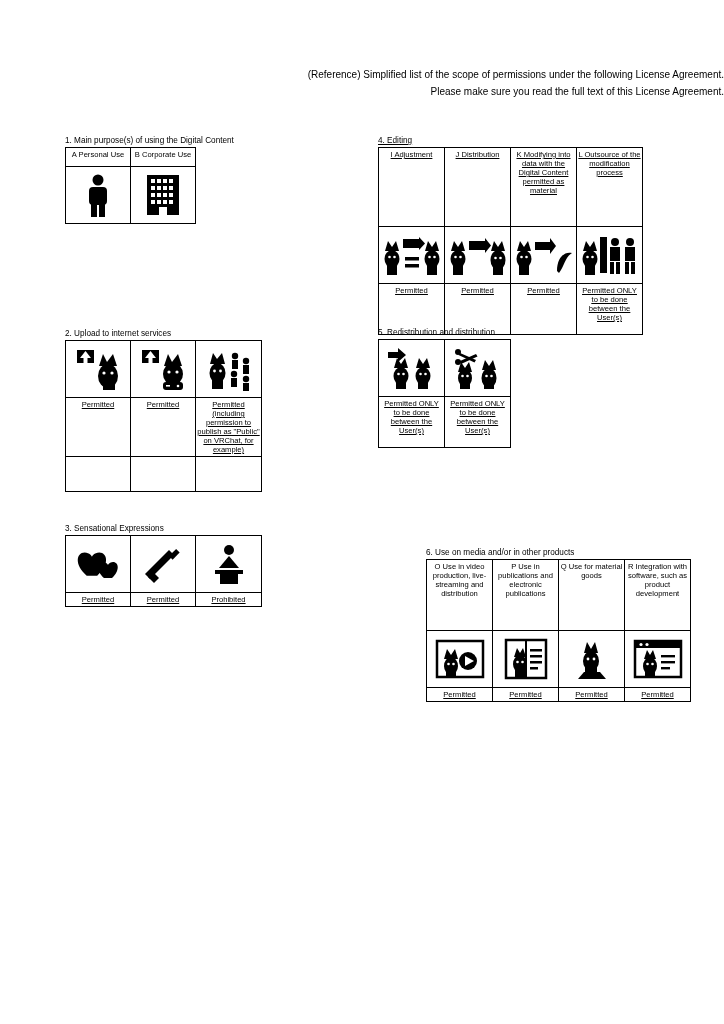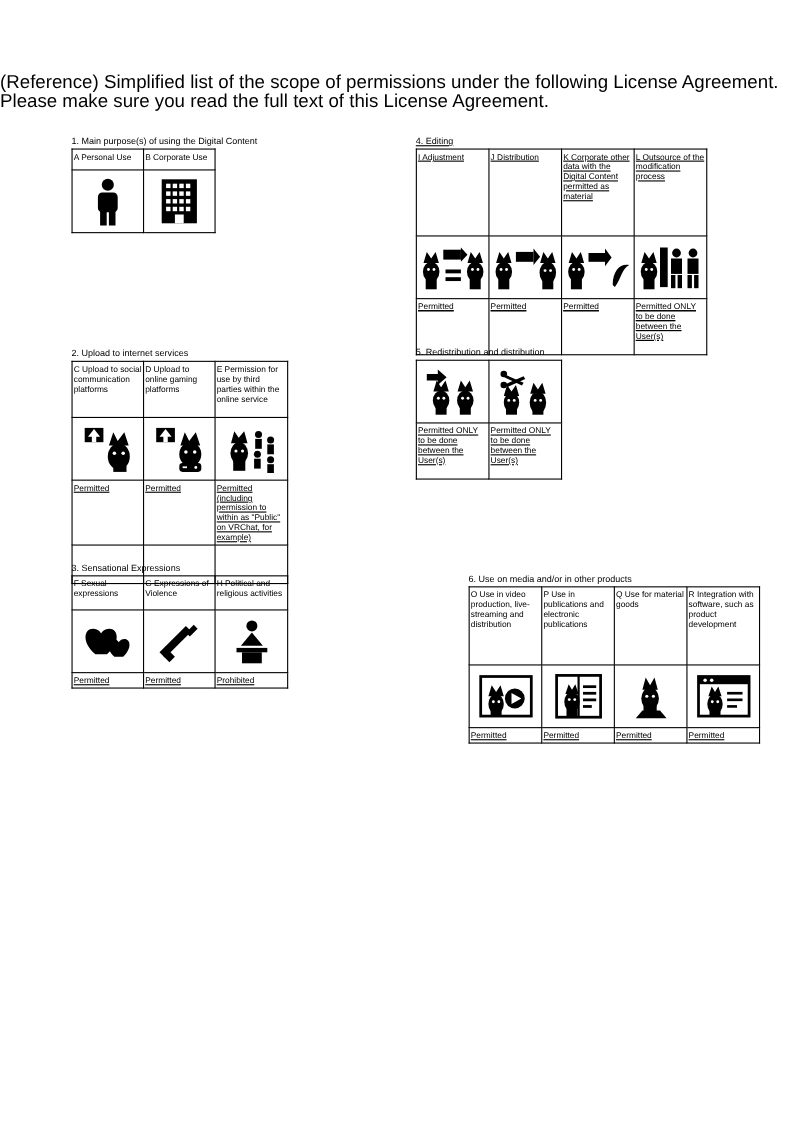--- a/index.html
+++ b/index.html
@@ -18,47 +18,48 @@
   .page {
     position: relative;
     width: 724px;
     height: 1024px;
   }
   .header {
     position: absolute;
     top: 66px;
     left: 0;
     width: 724px;
-    text-align: left;
-    font-size: 17px;
+    text-align: right;
+    font-size: 10px;
     line-height: 17px;
     color: #000;
   }
   .header div { white-space: nowrap; }
 
   .section {
     position: absolute;
   }
   .section-title {
     font-size: 8.2px;
     margin-bottom: 2px;
     color: #000;
     white-space: nowrap;
+    margin-top: 12px;
   }
   table.grid {
     border-collapse: collapse;
     table-layout: fixed;
   }
   table.grid td {
     border: 1px solid #000;
     vertical-align: top;
     padding: 2px 1px;
     font-size: 7.6px;
     line-height: 9px;
-    text-align: left;
+    text-align: center;
     color: #000;
     word-wrap: break-word;
     overflow-wrap: break-word;
   }
   td.label-cell {
     vertical-align: top;
     height: 14px;
   }
   td.icon-cell {
     height: 52px;
@@ -158,25 +159,20 @@
 
   <div class="section" style="left:65px; top:317px;">
     <div class="section-title">2. Upload to internet services</div>
     <table class="grid t2">
       <colgroup>
           <col style="width:65px">
           <col style="width:65px">
           <col style="width:66px">
         </colgroup>
       <tbody>
-          <tr>
-        <td class="label-cell" style="height:46px">C Upload to social communication platforms</td>
-        <td class="label-cell">D Upload to online gaming platforms</td>
-        <td class="label-cell">E Permission for use by third parties within the online service</td>
-      </tr>
       <tr>
         <td class="icon-cell">
           <div class="icon-box">
             <svg width="50" height="46" viewBox="0 0 50 46">
               <rect x="4" y="4" width="17" height="13" fill="#000"></rect>
               <polygon points="12.5,5 7,12 18,12" fill="#fff"></polygon>
               <rect x="10.5" y="11" width="4" height="6" fill="#fff"></rect>
               <g fill="#000">
                 <polygon points="26,20 30,8 34,16 40,8 44,20"></polygon>
                 <ellipse cx="35" cy="30" rx="10" ry="12"></ellipse>
@@ -225,45 +221,40 @@
                 <circle cx="42" cy="33" r="3.2"></circle>
                     <rect x="39" y="37" width="6" height="8"></rect>
               </g>
             </svg>
           </div>
         </td>
       </tr>
       <tr>
         <td class="status-cell">Permitted</td>
         <td class="status-cell">Permitted</td>
-        <td class="status-cell">Permitted (including permission to within as "Public" on VRChat, for example)</td>
+        <td class="status-cell">Permitted (including permission to publish as "Public" on VRChat, for example)</td>
       </tr>
       <tr>
         <td class="empty-cell" style="border-top:none"></td>
         <td class="empty-cell" style="border-top:none"></td>
         <td class="empty-cell" style="border-top:none"></td>
       </tr>
     </tbody>
       </table>
   </div>
 
   <div class="section" style="left:65px; top:512px;">
     <div class="section-title">3. Sensational Expressions</div>
     <table class="grid t3">
       <colgroup>
           <col style="width:65px">
           <col style="width:65px">
           <col style="width:66px">
         </colgroup>
       <tbody>
-          <tr>
-        <td class="label-cell" style="height:26px">F Sexual expressions</td>
-        <td class="label-cell">G Expressions of Violence</td>
-        <td class="label-cell">H Political and religious activities</td>
-      </tr>
       <tr>
         <td class="icon-cell">
           <div class="icon-box">
             <svg width="48" height="40" viewBox="0 0 48 40">
               <path d="M14 34 C2 24 4 12 12 12 C17 12 19 16 19 16 C19 16 21 12 26 12 C34 12 36 24 24 34 Z" fill="#000" transform="translate(-2,-4) scale(1.05)"></path>
               <path d="M30 34 C22 27 23 18 29 18 C32.5 18 34 21 34 21 C34 21 35.5 18 39 18 C45 18 46 27 38 34 Z" fill="#000"></path>
             </svg>
           </div>
         </td>
         <td class="icon-cell">
@@ -301,21 +292,21 @@
       <colgroup>
           <col style="width:66px">
           <col style="width:66px">
           <col style="width:66px">
           <col style="width:66px">
         </colgroup>
       <tbody>
           <tr>
         <td class="label-cell" style="height:74px">I Adjustment</td>
         <td class="label-cell">J Distribution</td>
-        <td class="label-cell">K Corporate other data with the Digital Content permitted as material</td>
+        <td class="label-cell">K Modifying into data with the Digital Content permitted as material</td>
         <td class="label-cell">L Outsource of the modification process</td>
       </tr>
       <tr>
         <td class="icon-cell">
           <div class="icon-box">
             <svg width="58" height="44" viewBox="0 0 58 44">
               <g fill="#000">
                 <polygon points="2,18 5,8 9,14 13,8 16,18"></polygon>
                 <ellipse cx="9" cy="26" rx="7.5" ry="9"></ellipse>
                 <rect x="4" y="32" width="10" height="10"></rect>
@@ -469,21 +460,21 @@
         </td>
       </tr>
       <tr>
         <td class="status-cell" style="height:46px">Permitted ONLY to be done between the User(s)</td>
         <td class="status-cell">Permitted ONLY to be done between the User(s)</td>
       </tr>
     </tbody>
       </table>
   </div>
 
-  <div class="section" style="left:378px; top:522px;padding-left:48px;">
+  <div class="section" style="left:378px; top:536px;padding-left:48px;">
     <div class="section-title">6. Use on media and/or in other products</div>
     <table class="grid t6">
       <colgroup>
           <col style="width:66px">
           <col style="width:66px">
           <col style="width:66px">
           <col style="width:66px">
         </colgroup>
       <tbody>
           <tr>

